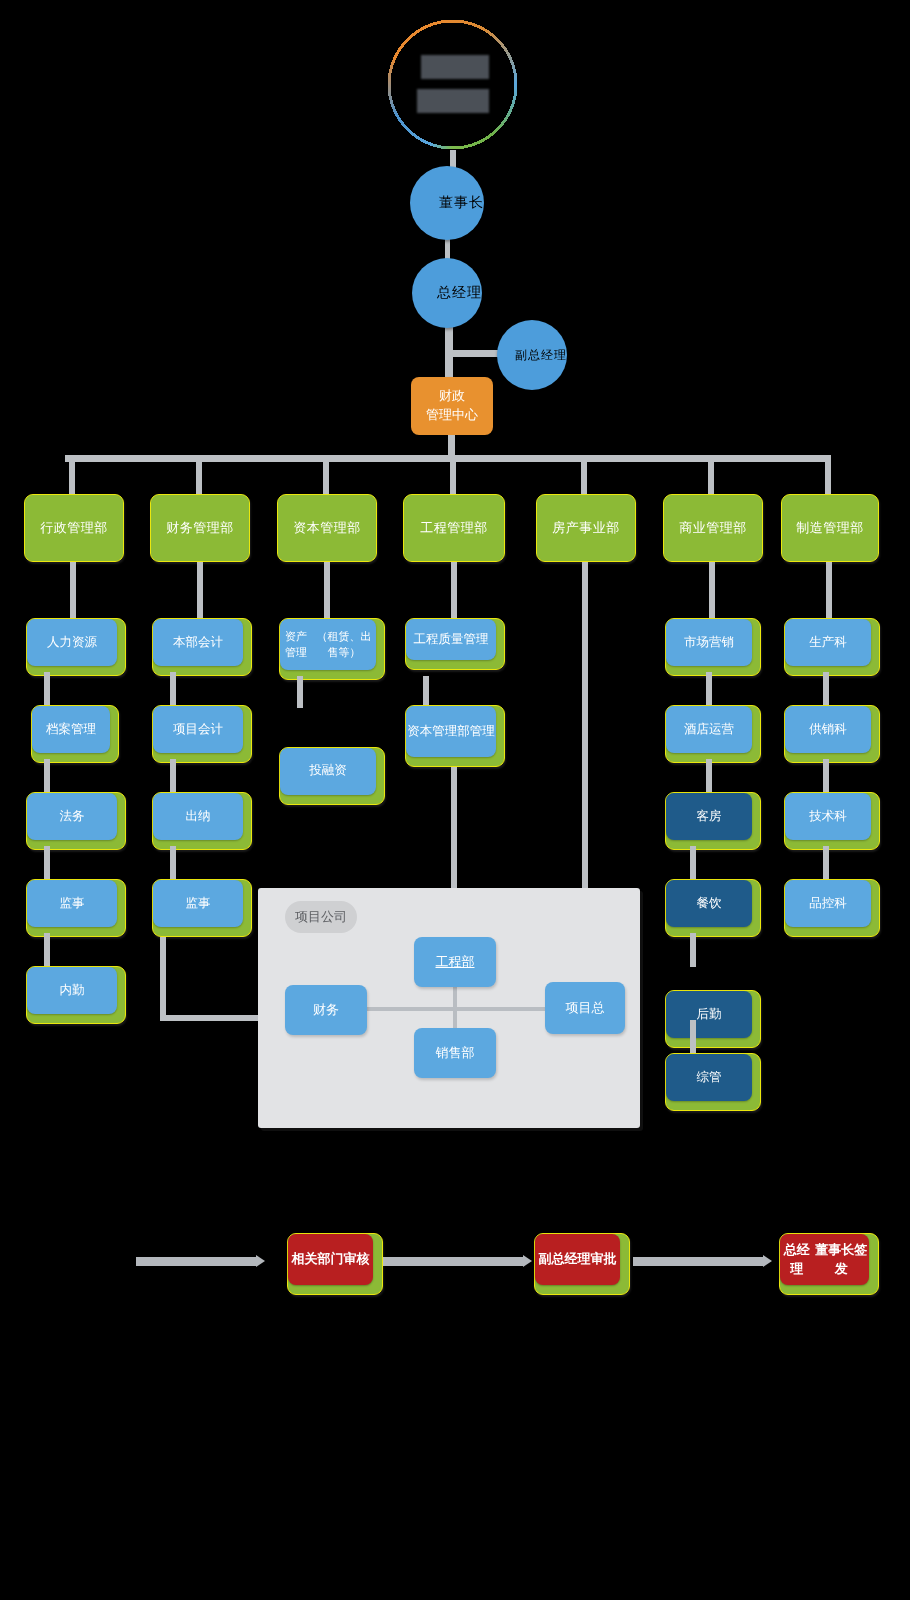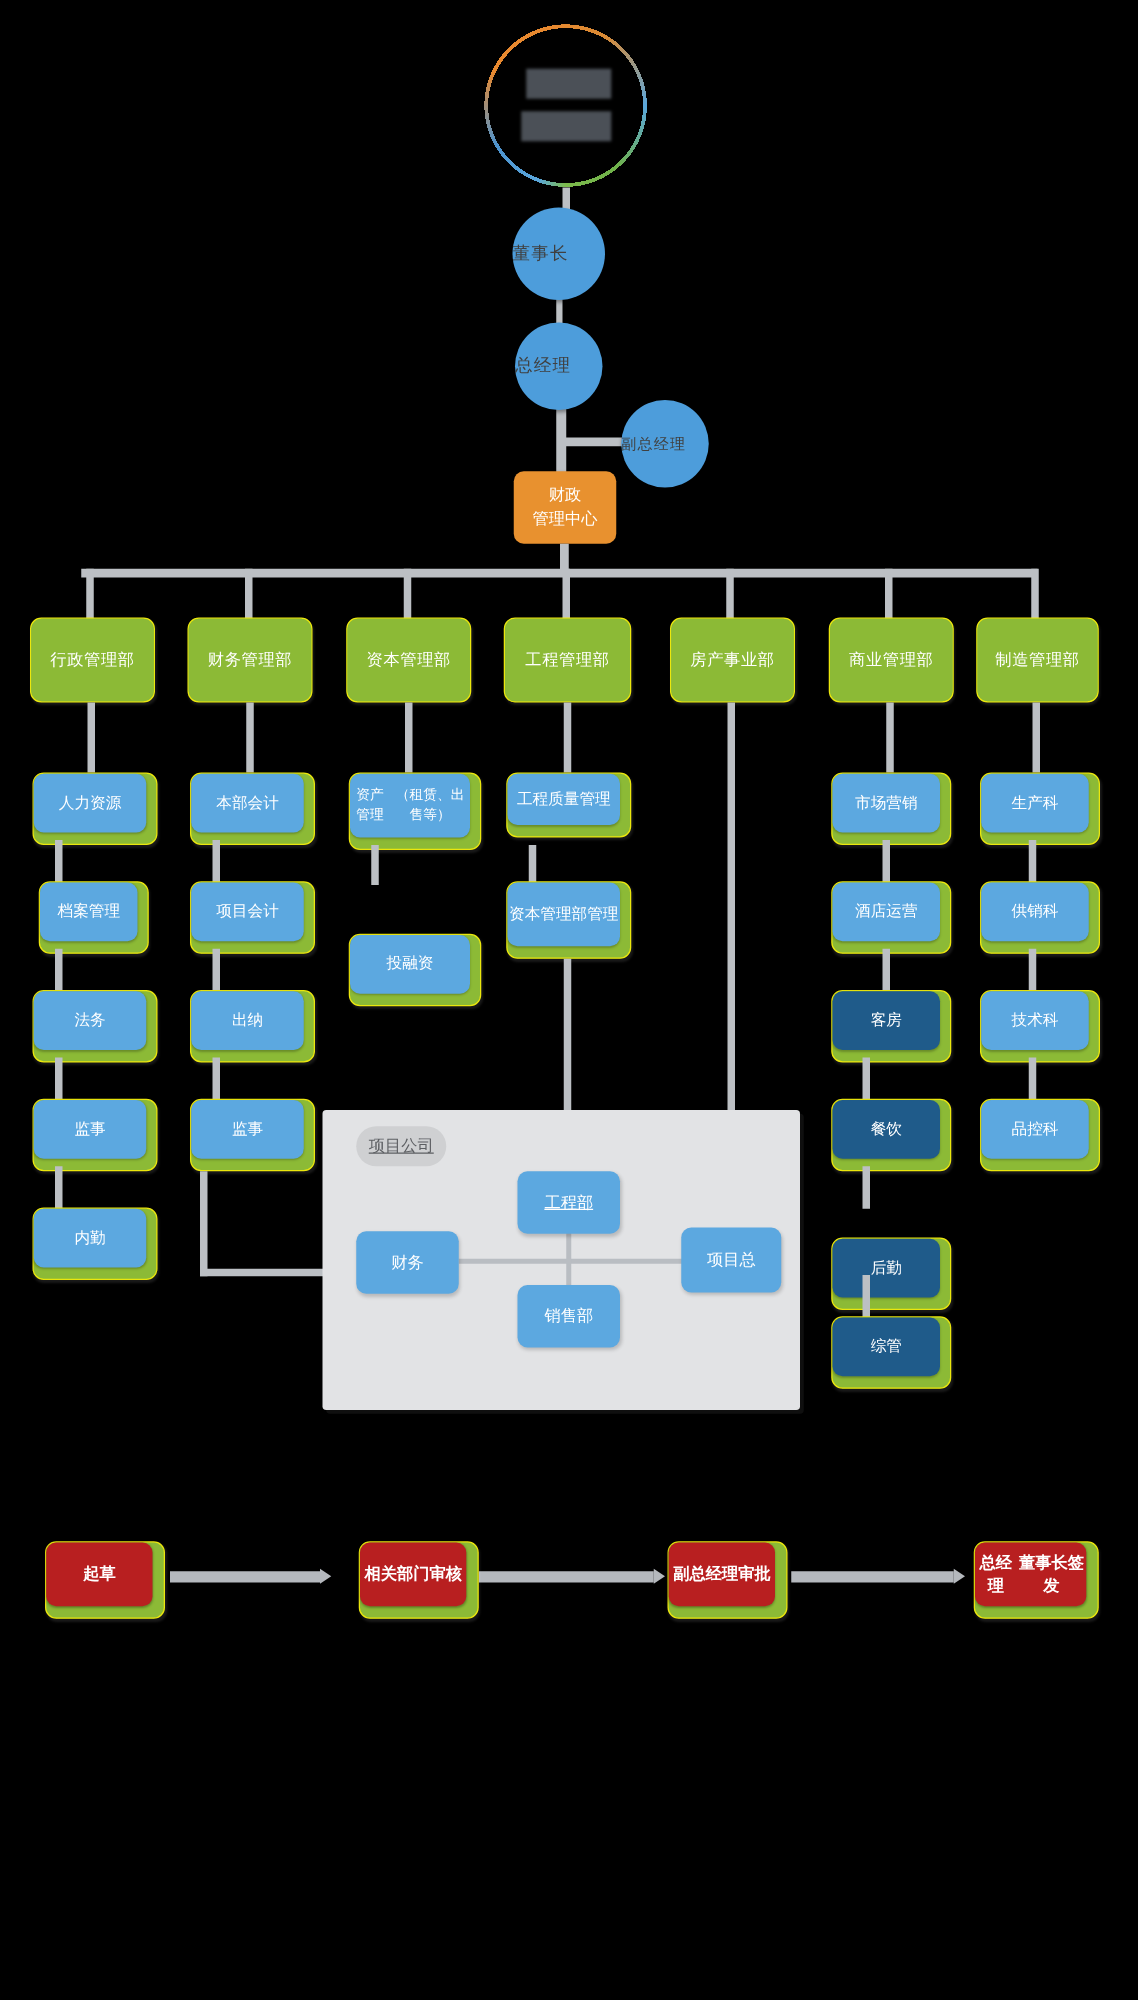--- a/index.html
+++ b/index.html
@@ -41,22 +41,22 @@
     background: #4b5057;
     filter: blur(1.2px);
   }
   .logo-bar.b1 { height: 24px; width: 68px; margin-left: 6px; }
   .logo-bar.b2 { height: 24px; width: 72px; margin-left: 2px; }
 
   
   .circle {
     border-radius: 50%;
     background: #4d9ddb;
-    color: #404040;
-    display: flex; align-items: center; justify-content: flex-start;
+    color: #000000;
+    display: flex; align-items: center; justify-content: flex-end;
     font-size: 14px; letter-spacing: 1px;
     box-shadow: 0 2px 3px rgba(0,0,0,.35);
   }
 
   
   .orange-box {
     background: #e8912f;
     border-radius: 8px;
     color: #fff;
     display: flex; align-items: center; justify-content: center;
@@ -125,21 +125,20 @@
     background: #e2e3e5;
     border-radius: 3px;
     box-shadow: 3px 3px 0 rgba(255,255,255,.06);
   }
   #pc-label {
     background: #cfd0d2;
     border-radius: 16px;
     color: #5d5f63;
     display: flex; align-items: center; justify-content: center;
     font-size: 13px;
-    text-decoration: underline;
   }
 
   
   .line { background: #bcc0c4; position: absolute; }
   .line.dim { background: #b9bdc2; }
   .arrow-line { background: #b4b8bd; position: absolute; }
   .arrow-head {
     position: absolute;
     width: 0; height: 0;
     border-top: 6px solid transparent;
@@ -353,25 +352,20 @@
 
   <div class="arrow-line abs" style="left:136px; top:1257px; width:120px; height:9px;"></div>
   <div class="arrow-head abs" style="left:256px; top:1255px;"></div>
 
   <div class="arrow-line abs" style="left:383px; top:1257px; width:140px; height:9px;"></div>
   <div class="arrow-head abs" style="left:523px; top:1255px;"></div>
 
   <div class="arrow-line abs" style="left:633px; top:1257px; width:130px; height:9px;"></div>
   <div class="arrow-head abs" style="left:763px; top:1255px;"></div>
 
-  <div class="plate flow abs" style="left:36px; top:1233px; width:96px; height:62px;">
-    <div class="face">
-      <div>起草</div>
-    </div>
-  </div>
   <div class="plate flow abs" style="left:287px; top:1233px; width:96px; height:62px;">
     <div class="face">
       <div>相关部门</div>
       <div>审核</div>
     </div>
   </div>
   <div class="plate flow abs" style="left:534px; top:1233px; width:96px; height:62px;">
     <div class="face">
       <div>副总经理</div>
       <div>审批</div>

